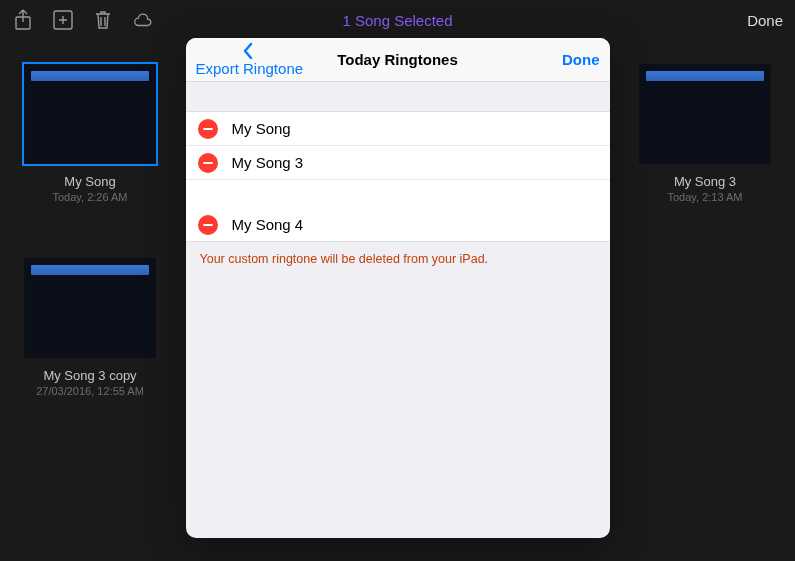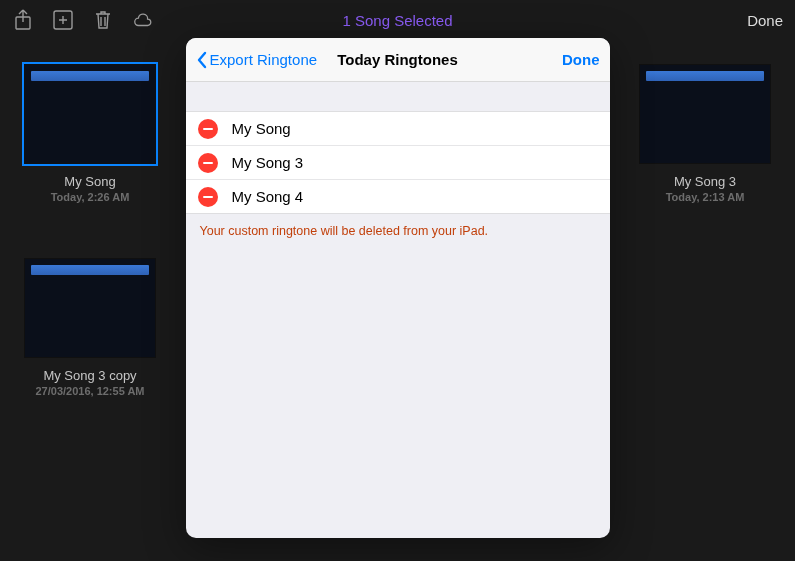--- a/index.html
+++ b/index.html
@@ -85,21 +85,20 @@
   .song-title {
     margin-top: 10px;
     color: #c6c6c6;
     font-size: 13px;
     text-align: center;
   }
   .song-meta {
     color: #6d6d6d;
     font-size: 11px;
     margin-top: 2px;
-    font-weight: bold;
   }
   .card2 {
     margin-top: 155px;
   }
   .modal-backdrop {
     position: absolute;
     inset: 0;
     display: flex;
     justify-content: center;
     align-items: flex-start;
@@ -125,20 +124,21 @@
     align-items: center;
     position: relative;
     padding: 0 10px;
   }
   .back {
     display: flex;
     align-items: center;
     color: #007aff;
     font-size: 15px;
     cursor: pointer;
+    flex-direction: column;
   }
   .back svg { margin-right: 2px; }
   .modal-title {
     position: absolute;
     left: 50%;
     transform: translateX(-50%);
     font-weight: 600;
     font-size: 15px;
     color: #000;
   }
@@ -158,21 +158,21 @@
     background: #fff;
   }
   .row {
     height: 34px;
     display: flex;
     align-items: center;
     padding: 0 12px;
     border-bottom: 1px solid #e6e6e8;
     cursor: pointer;
   }
-  .row:last-child { border-bottom: 1px solid #dedee0; }
+  .row:last-child { border-bottom: 1px solid #dedee0; margin-top: 28px; }
   .delete-btn {
     width: 20px;
     height: 20px;
     border-radius: 50%;
     background: #ff3b30;
     display: flex;
     align-items: center;
     justify-content: center;
     margin-right: 14px;
     flex-shrink: 0;

